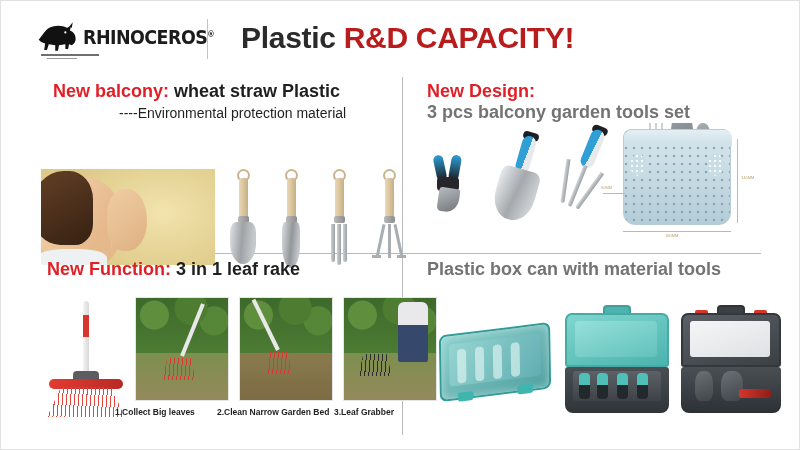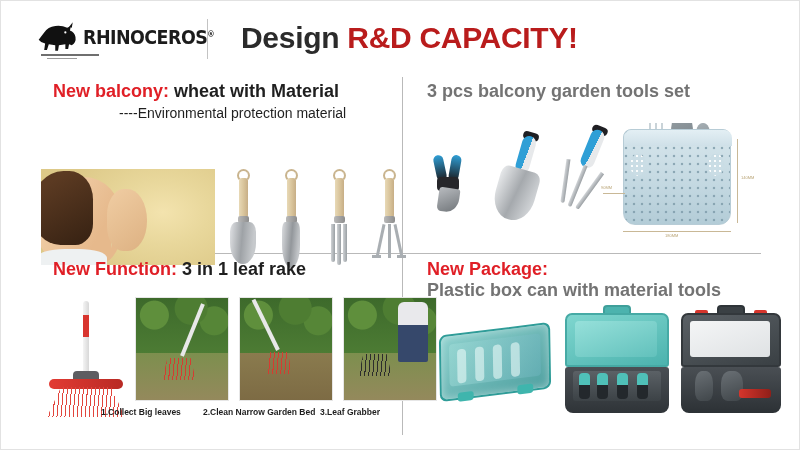--- a/index.html
+++ b/index.html
@@ -99,21 +99,21 @@
   .heading { white-space: nowrap; font-weight: bold; }
   .heading .red  { color: #e01f26; }
   .heading .dark { color: #1f1f1f; }
 
   .h-material { font-size: 18px; margin-left: 18px; }
   .h-sub {
     font-size: 14px; font-weight: normal; color: #1f1f1f;
     margin-left: 84px; margin-top: 3px; white-space: nowrap;
   }
   .h-design   { font-size: 18px; line-height: 1.18; }
-  .h-function { font-size: 18px; margin-left: 18px; }
+  .h-function { font-size: 18px; margin-left: 12px; }
   .h-package  { font-size: 18px; line-height: 1.18; }
   .h-line2 { display: block; color: #737373; }
 
   
   .img-row { position: relative; }
 
   .photo {
     position: absolute;
     background: #ddd;
     overflow: hidden;
@@ -386,21 +386,21 @@
   .mini-rake .mpole {
     position: absolute; width: 4px; height: 56px;
     background: #e8e8e8; transform-origin: bottom center;
   }
   .mini-rake .mhead {
     position: absolute; width: 34px; height: 22px;
     background: repeating-linear-gradient(95deg, #d63b31 0 1px, transparent 1px 4px);
     clip-path: polygon(16% 0, 84% 0, 100% 100%, 0 100%);
   }
   .caption-row {
-    position: absolute; left: 0; top: 148px; width: 360px; height: 18px; text-align: center;
+    position: absolute; left: 14px; top: 148px; width: 360px; height: 18px; text-align: center;
   }
   .caption {
     position: absolute;
     font-size: 8.5px;
     font-weight: bold;
     color: #1e1e1e;
     white-space: nowrap;
   }
   #cap1 { left: 66px; }
   #cap2 { left: 168px; }
@@ -515,28 +515,28 @@
                  Q90 52 80 58 L74 56 L72 66 L66 66 L66 56 L52 58 L50 70 L44 70 L44 58
                  L30 56 L26 68 L20 68 L22 54 Q12 52 8 46 Z"></path>
         <path fill="#111" d="M74 18 L82 8 L80 20 Z"></path>
         <circle cx="66" cy="30" r="2.4" fill="#fff"></circle>
       </svg>
       <div class="logo-word"><span>RHINOCEROS</span><sup>®</sup></div>
     </div>
     <div class="logo-underline"></div>
     <div class="logo-underline2"></div>
     <div class="head-sep"></div>
-    <div class="title"><span class="dark">Design </span><span class="red">R&amp;D CAPACITY!</span></div>
+    <div class="title"><span class="dark">Plastic </span><span class="red">R&amp;D CAPACITY!</span></div>
   </div>
 
   <div class="v-divider"></div>
   <div class="h-divider"></div>
 
   <div class="quad" id="quad-material">
-    <div class="heading h-material"><span class="red">New balcony:</span><span class="dark"> wheat with Material</span></div>
+    <div class="heading h-material"><span class="red">New balcony:</span><span class="dark"> wheat straw Plastic</span></div>
     <div class="h-sub">----Environmental protection material</div>
 
     <div class="img-row">
       <div class="photo" id="photo-wheat">
         <div class="face"></div>
         <div class="hair"></div>
         <div class="straw"></div>
         <div class="hand"></div>
         <div class="shirt"></div>
       </div>
@@ -571,20 +571,21 @@
           <span class="cult-arm" style="left:30px;transform:rotate(-12deg);"></span>
           <span class="cult-hook" style="left:5px;"></span>
           <span class="cult-hook" style="left:30px;"></span>
         </div>
       </div>
     </div>
   </div>
 
   <div class="quad" id="quad-design">
     <div class="heading h-design">
+      <span class="red">New Design:</span>
       <span class="h-line2">3 pcs balcony garden tools set</span>
     </div>
 
     <div class="photo" id="design-visual">
       <div class="pruner">
         <span class="grip-a"></span>
         <span class="grip-b"></span>
         <span class="head"></span>
         <span class="blade"></span>
       </div>
@@ -668,21 +669,20 @@
 
     <div class="caption-row">
       <span class="caption" id="cap1">1.Collect Big leaves</span>
       <span class="caption" id="cap2">2.Clean Narrow Garden Bed</span>
       <span class="caption" id="cap3">3.Leaf Grabber</span>
     </div>
   </div>
 
   <div class="quad" id="quad-package">
     <div class="heading h-package">
-      <span class="red">New Package:</span>
       <span class="h-line2">Plastic box can with material tools</span>
     </div>
 
     <div class="photo" id="package-visual">
       <div class="case case-closed">
         <span class="inner"></span>
         <span class="tool-ghost" style="left:16px;"></span>
         <span class="tool-ghost" style="left:34px;"></span>
         <span class="tool-ghost" style="left:52px;"></span>
         <span class="tool-ghost" style="left:70px;"></span>

